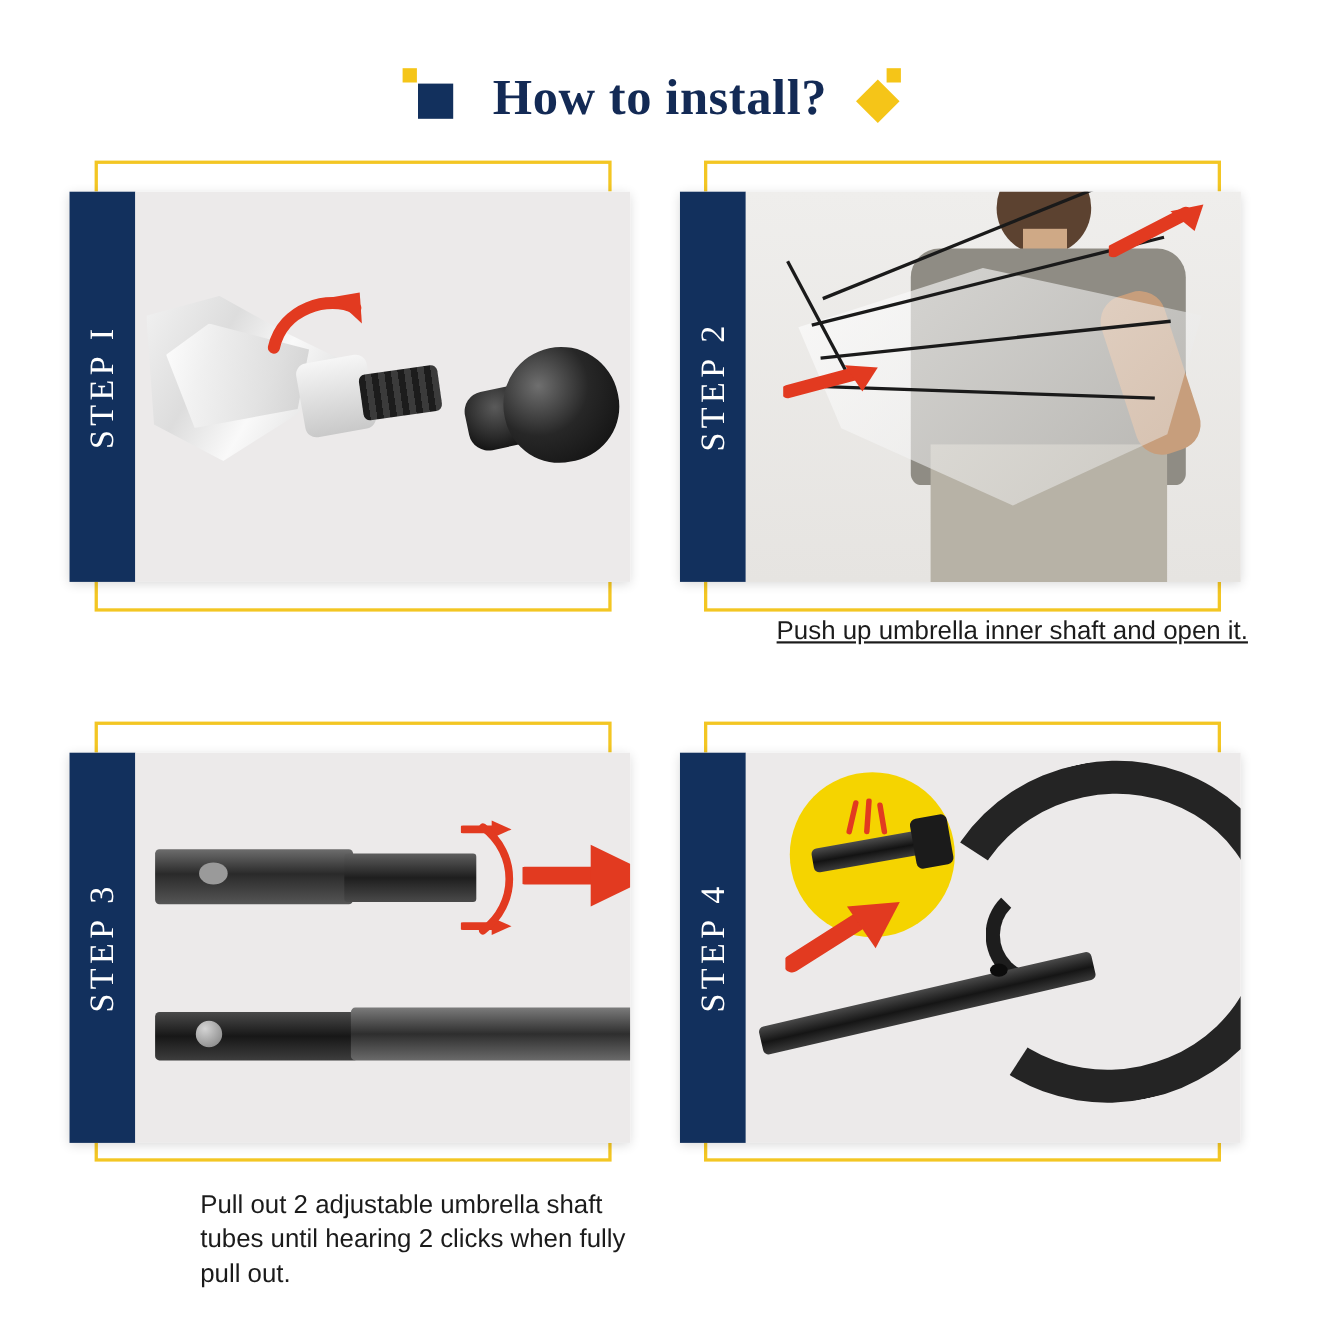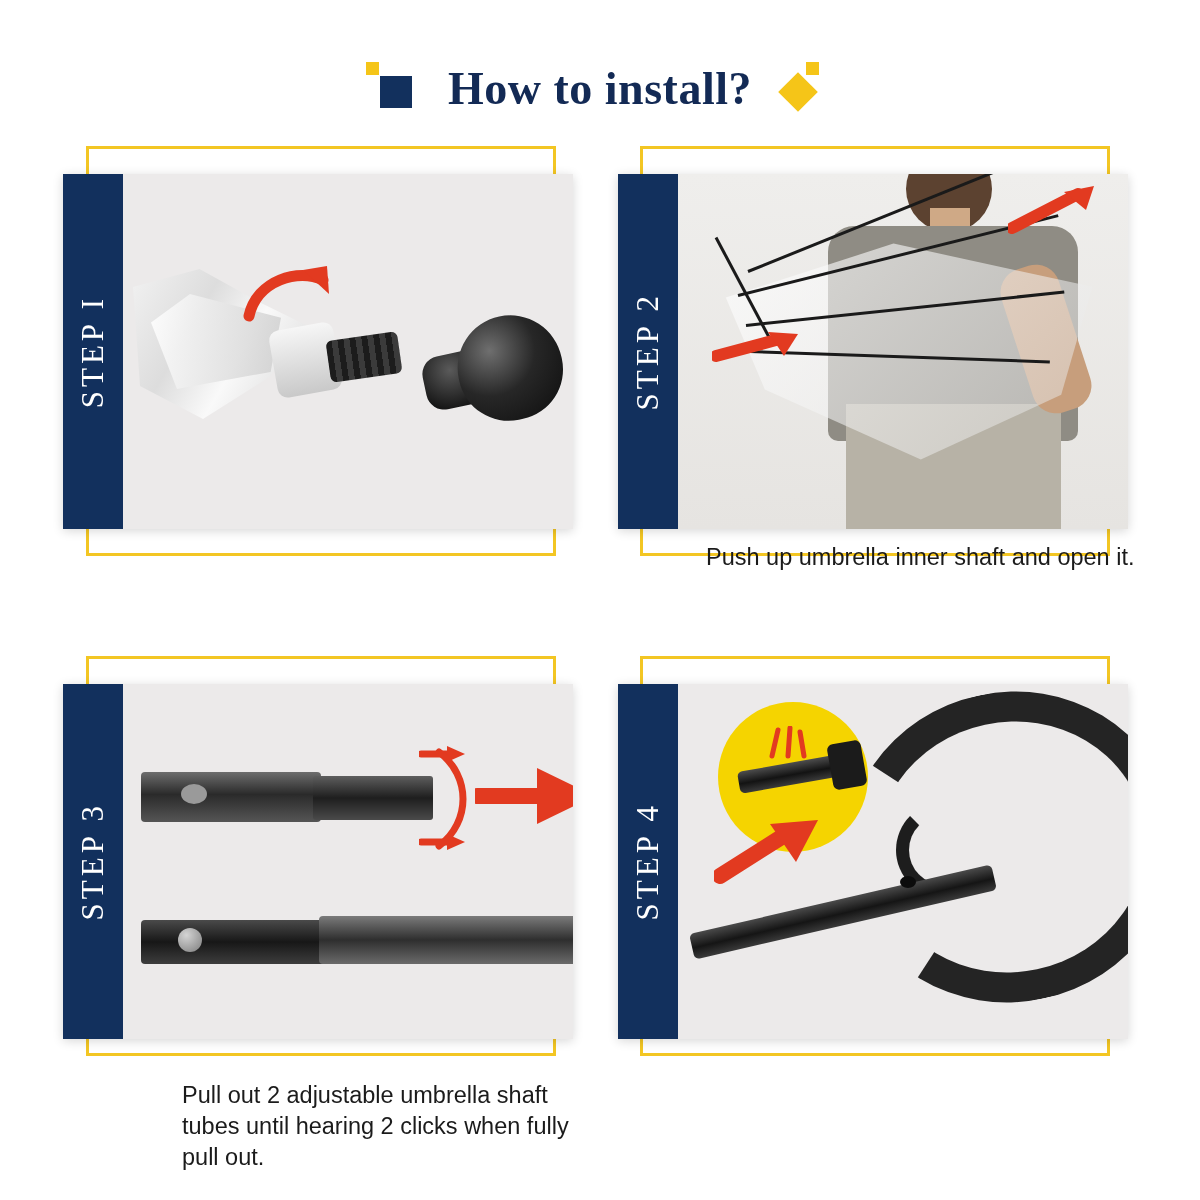--- a/index.html
+++ b/index.html
@@ -500,21 +500,21 @@
             <path d="M4 44 L 70 10" stroke="#e23a20" stroke-width="12" stroke-linecap="round" fill="none"></path>
             <path d="M86 2 L 56 8 L 78 26 Z" fill="#e23a20"></path>
           </svg>
           <svg style="position:absolute;left:34px;top:152px;width:90px;height:46px;" viewBox="0 0 90 46">
             <path d="M4 30 L 64 14" stroke="#e23a20" stroke-width="12" stroke-linecap="round" fill="none"></path>
             <path d="M86 8 L 56 6 L 72 30 Z" fill="#e23a20"></path>
           </svg>
         </div>
       </div>
 
-      <div class="caption right-cell" style="top:402px;">Push up umbrella inner shaft and open it.</div>
+      <div class="caption right-cell" style="top:418px;text-decoration:underline;">Push up umbrella inner shaft and open it.</div>
     </div>
 
     <div class="cell">
       <div class="frame" style="height:400px;"></div>
       <div class="frame-mask-top" style="left:300px; top:140px; width:190px;"></div>
       <div class="frame-mask-side" style="left:556px; top:110px; height:200px;"></div>
       <div class="frame-mask-side" style="left:82px; top:60px; height:200px;"></div>
 
       <div class="card">
         <div class="step-band">

